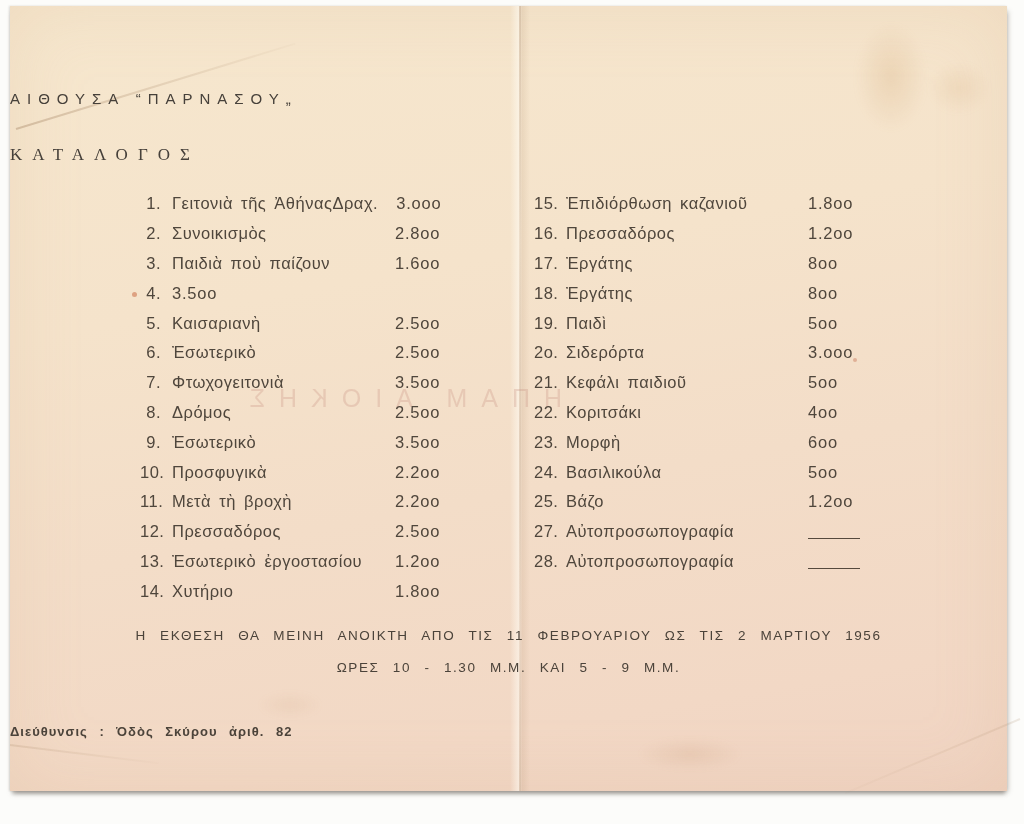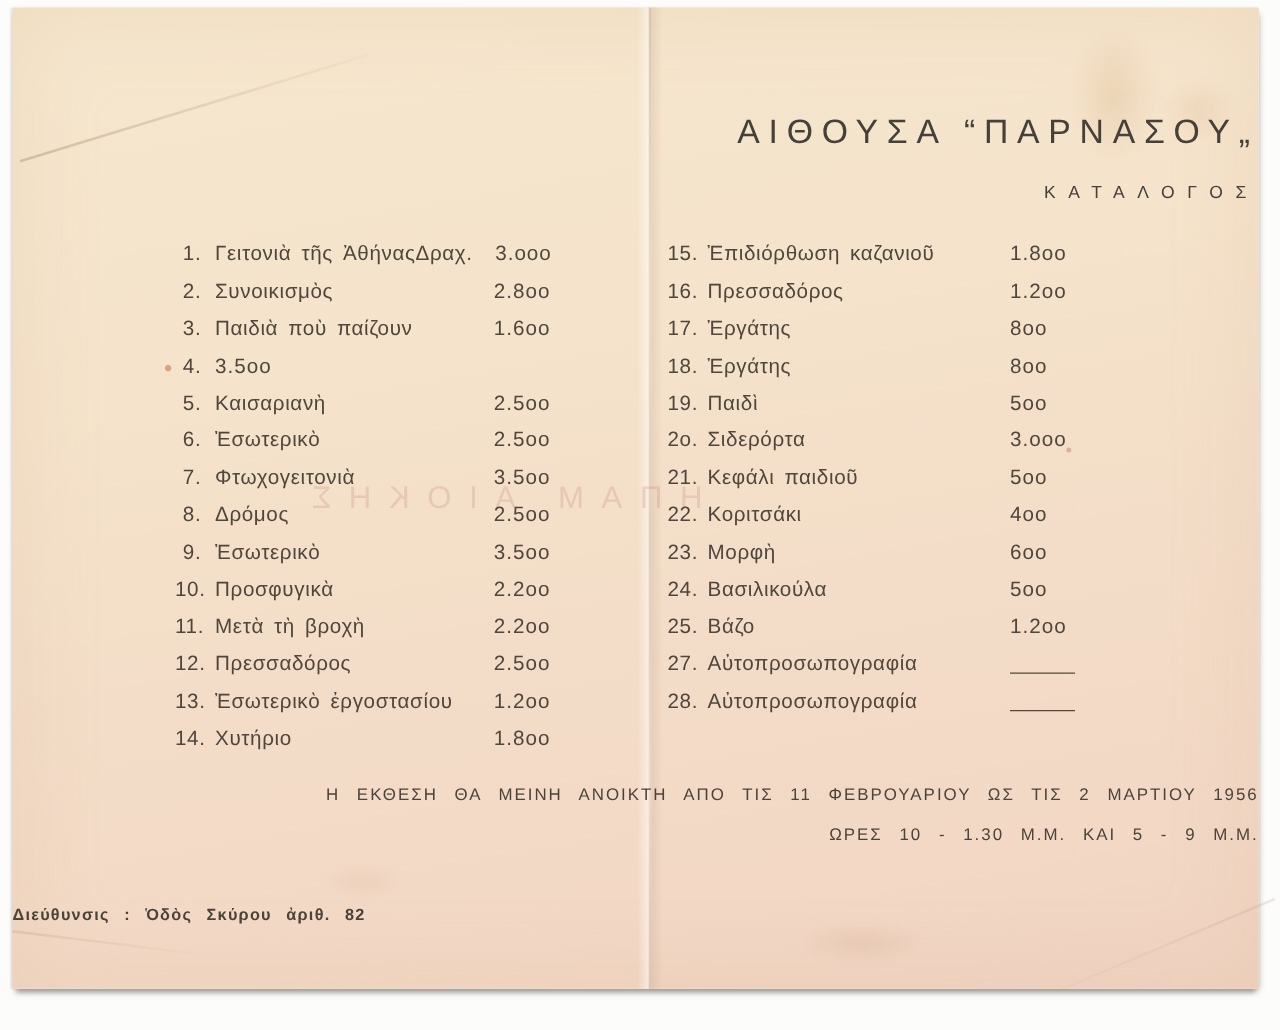--- a/index.html
+++ b/index.html
@@ -71,31 +71,32 @@
   .ghost-text {
     position: absolute; left: 42px; top: 378px; width: 510px; height: 46px;
     transform: scaleX(-1);
     font-size: 25px; letter-spacing: 14px;
     color: rgba(197,140,125,0.28);
     white-space: nowrap; pointer-events: none;
   }
   
   .doc-title {
     position: absolute; top: 84px; left: 0; width: 100%;
-    text-align: right;
-    font-size: 27px; font-weight: normal;
+    text-align: left;
+    font-size: 15px; font-weight: normal;
     letter-spacing: 7px;
     color: #46403a;
   }
   .doc-subtitle {
     position: absolute; top: 139px; left: 0; width: 100%;
-    text-align: right;
-    font-size: 14px; font-weight: normal;
+    text-align: left;
+    font-size: 17px; font-weight: normal;
     letter-spacing: 10px;
     color: #46403a;
+    font-family: Liberation Serif, serif;
   }
   .col {
     position: absolute; top: 183px;
     display: flex; flex-direction: column;
   }
   .col-left  { left: 130px; width: 307px; }
   .col-right { left: 524px; width: 326px; }
   .row {
     display: flex; align-items: center;
     height: 29.8px;
@@ -105,21 +106,21 @@
   .row .name  { flex: 1 1 auto; white-space: nowrap; word-spacing: 3px; }
   .row .cur   { flex: none; padding-right: 18px; }
   .row .price { flex: none; min-width: 52px; letter-spacing: 0.8px; }
   .row .blank {
     flex: none; width: 52px; height: 0;
     border-bottom: 1.4px solid #55493d;
     margin-top: 14px;
   }
   .footer-line {
     position: absolute; left: 0; width: 100%;
-    text-align: right;
+    text-align: center;
     font-size: 13.5px; letter-spacing: 1.6px; word-spacing: 8px;
     color: #4b433a;
   }
   .footer-1 { top: 622px; }
   .footer-2 { top: 654px; }
   .address-line {
     position: absolute; top: 718px; left: 0; width: 100%;
     text-align: left;
     font-size: 13px; letter-spacing: 1px; word-spacing: 7px;
     color: #4b433a;

